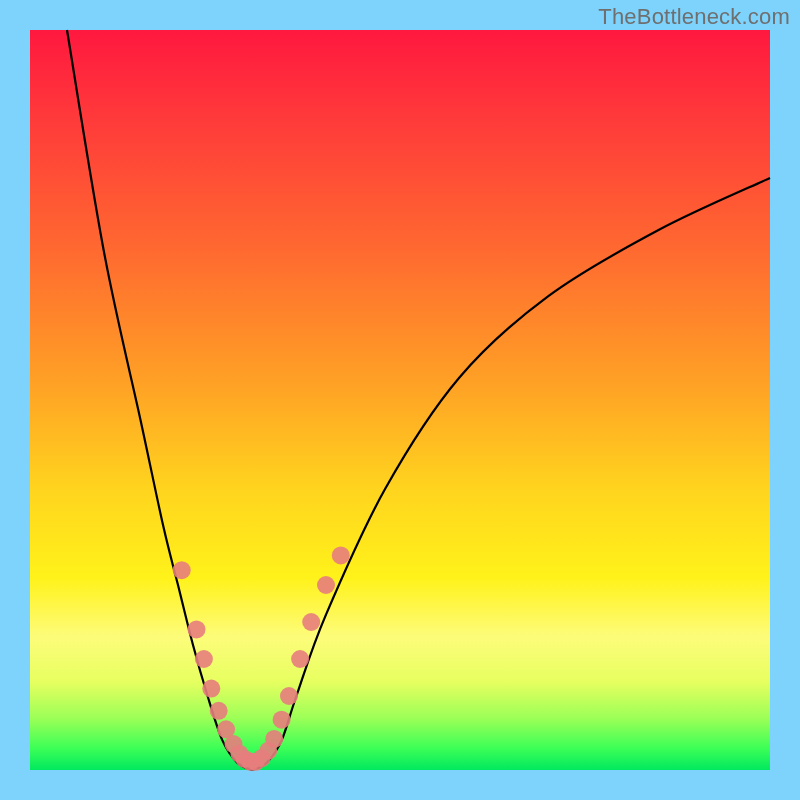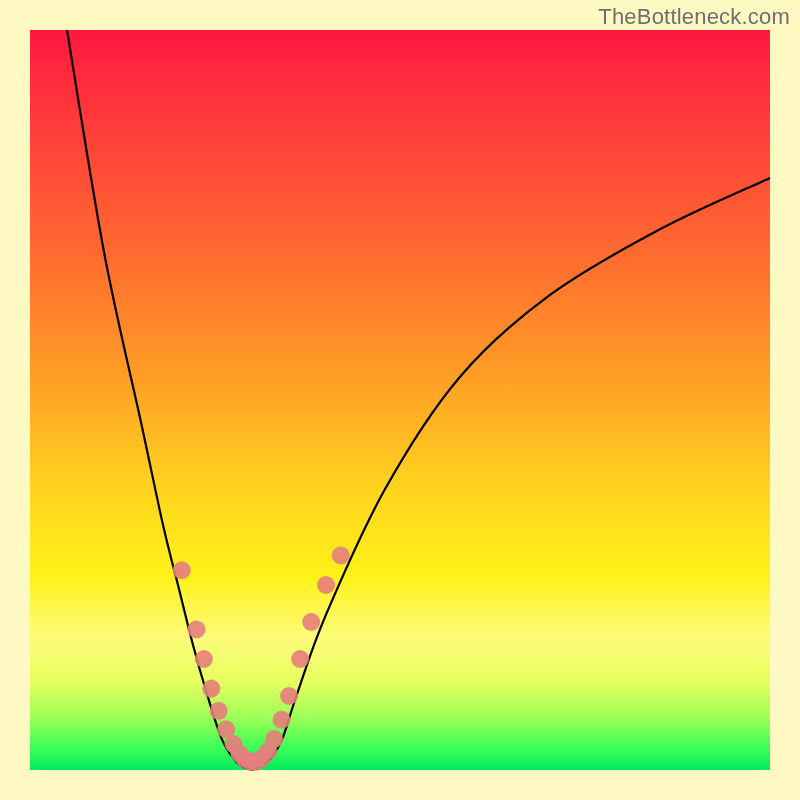--- a/index.html
+++ b/index.html
@@ -8,21 +8,21 @@
     width: 800px;
     height: 800px;
     overflow: hidden;
     background: #000;
     font-family: Arial, Helvetica, sans-serif;
   }
   .outer {
     position: relative;
     width: 800px;
     height: 800px;
-    background: #fef9c3;
+    background: #7dd3fc;
   }
   .plot-area {
     position: absolute;
     left: 30px;
     top: 30px;
     width: 740px;
     height: 740px;
     
     background: linear-gradient(
       to bottom,

